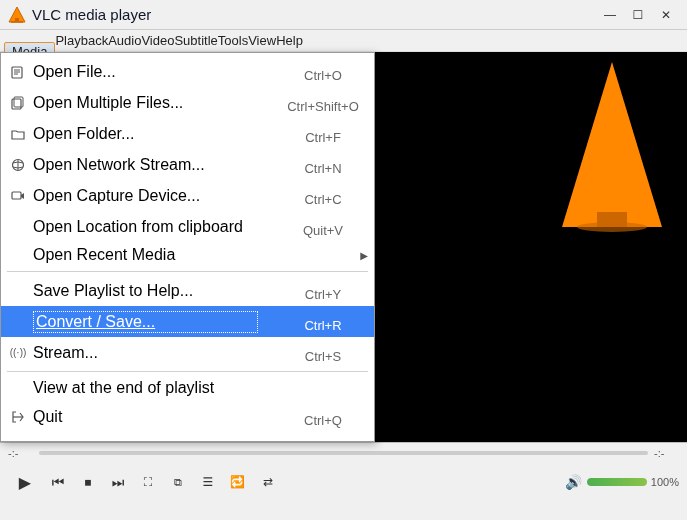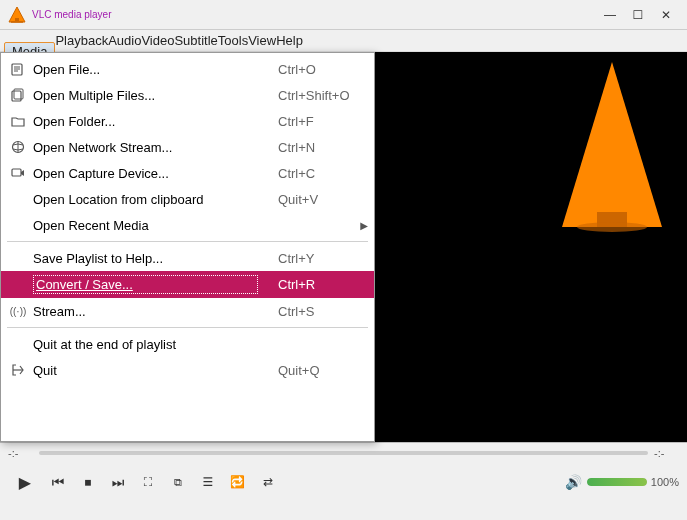--- a/index.html
+++ b/index.html
@@ -22,22 +22,22 @@
       padding: 0 8px;
       border-bottom: 1px solid #ccc;
     }
     .title-bar-icon {
       width: 18px;
       height: 18px;
       margin-right: 6px;
     }
     .title-bar-title {
       flex: 1;
-      font-size: 10px;
-      color: #a21caf;
+      font-size: 15px;
+      color: #0f172a;
     }
     .title-bar-controls {
       display: flex;
       gap: 2px;
     }
     .title-bar-btn {
       width: 26px;
       height: 20px;
       display: flex;
       align-items: center;
@@ -103,41 +103,42 @@
       display: flex;
       align-items: center;
       justify-content: center;
       margin-right: 4px;
       flex-shrink: 0;
       font-size: 12px;
       color: #555;
     }
     .menu-item .item-label {
       flex: 1;
-      font-size: 13px;
+      font-size: 16px;
     }
     .menu-item .item-shortcut {
       font-size: 13px;
       color: #666;
       margin-left: 20px;
       min-width: 90px;
-      text-align: left;
+      text-align: center;
+      margin-top: 8px;
     }
     .menu-item .item-arrow {
       font-size: 10px;
       color: #555;
       margin-left: 4px;
     }
     .menu-separator {
       height: 1px;
       background: #d0d0d0;
       margin: 3px 6px;
     }
     .menu-item.convert-save {
-      background: #be185d;
+      background: #3b82f6;
       color: white;
     }
     .menu-item.convert-save .item-label {
       text-decoration: underline;
       border: 1px dotted white;
       padding: 1px 2px;
     }
     .menu-item.convert-save .item-shortcut { color: white; }
 
     
@@ -355,34 +356,34 @@
     <div class="menu-item">
       <span class="item-icon" style="font-size:10px; color:#555;">((·))</span>
       <span class="item-label">Stream...</span>
       <span class="item-shortcut">Ctrl+S</span>
     </div>
 
     <div class="menu-separator"></div>
 
     <div class="menu-item">
       <span class="item-icon"></span>
-      <span class="item-label">Quit at the end of playlist</span>
+      <span class="item-label">View at the end of playlist</span>
       <span class="item-shortcut"></span>
     </div>
 
     <div class="menu-item">
       <span class="item-icon">
         <svg width="14" height="14" viewBox="0 0 14 14">
             <path d="M9,3 L12,7 L9,11" fill="none" stroke="#555" stroke-width="1.2"></path>
             <line x1="12" y1="7" x2="2" y2="7" stroke="#555" stroke-width="1.2"></line>
             <path d="M5,2 L2,2 L2,12 L5,12" fill="none" stroke="#555" stroke-width="1.2"></path>
           </svg>
       </span>
       <span class="item-label">Quit</span>
-      <span class="item-shortcut">Quit+Q</span>
+      <span class="item-shortcut">Ctrl+Q</span>
     </div>
   </div>
 
   <div class="video-area">
 
     <svg width="110" height="180" viewBox="0 0 110 180" style="position:absolute; right:20px; top:5px;">
       <polygon points="55,5 105,170 5,170" fill="#ff8800"></polygon>
       <rect x="40" y="155" width="30" height="15" fill="#cc6600"></rect>
       <ellipse cx="55" cy="170" rx="35" ry="5" fill="#cc6600" opacity="0.6"></ellipse>
     </svg>

